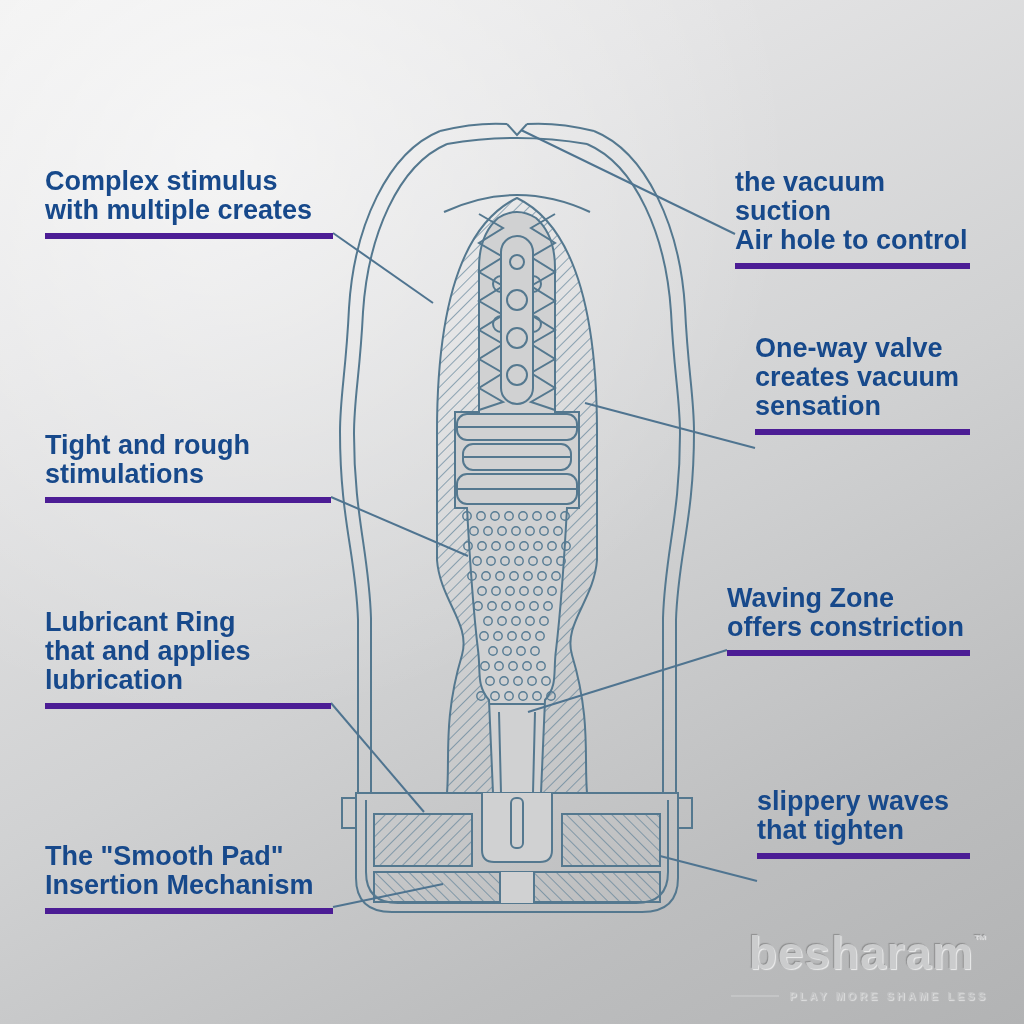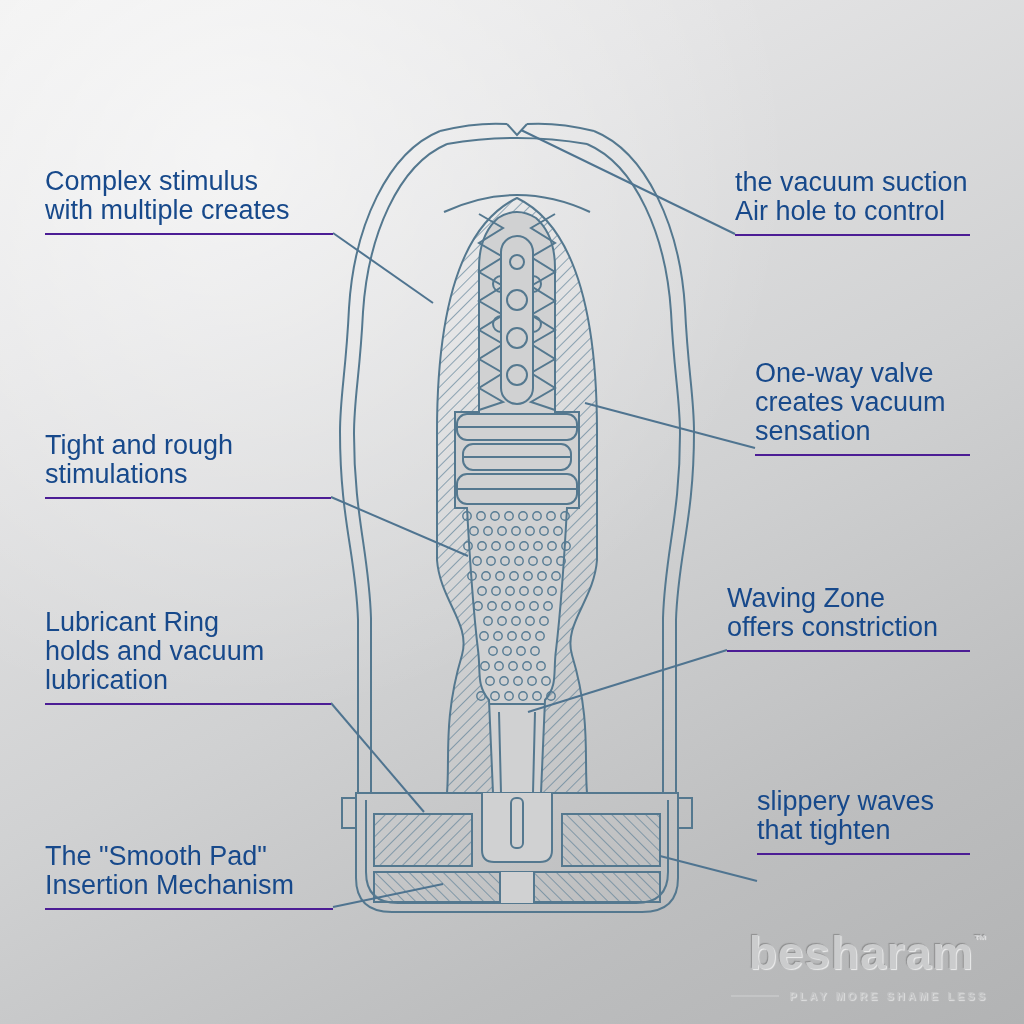--- a/index.html
+++ b/index.html
@@ -7,25 +7,25 @@
     width:1024px;height:1024px;position:relative;overflow:hidden;
     font-family:"Liberation Sans",sans-serif;
     background:
       radial-gradient(circle at 22% 15%, rgba(255,255,255,.55), rgba(255,255,255,0) 48%),
       linear-gradient(152deg,#f0f0f0 0%,#e3e3e4 25%,#d0d1d2 55%,#bdbebf 80%,#b2b3b4 100%);
   }
   .diagram-svg{position:absolute;left:0;top:0;width:1024px;height:1024px;}
   .label{
     position:absolute;
     color:#17498b;
-    font-weight:normal;
+    font-weight:bold;
     font-size:27px;
     line-height:29px;
     padding-bottom:8px;
-    border-bottom:2px solid #4c1d95;
+    border-bottom:6px solid #4c1d95;
   }
   .branding{
     position:absolute;right:36px;bottom:22px;text-align:right;
     color:#c8c9ca;user-select:none;
   }
   .brand-logo{
     font-size:46px;font-weight:bold;letter-spacing:1px;
     color:#cbcccd;
     text-shadow:1px 1px 1px rgba(255,255,255,.75), -1px -1px 1px rgba(90,90,90,.45);
     line-height:46px;
@@ -204,34 +204,34 @@
 <div class="label" style="top:167px;left:45px;width:288px">
   <div>Complex stimulus</div>
   <div>with multiple creates</div>
 </div>
 
 <div class="label" style="top:168px;left:735px;width:235px">
   <div>the vacuum suction</div>
   <div>Air hole to control</div>
 </div>
 
-<div class="label" style="top:359px;left:755px;width:215px">
+<div class="label" style="top:334px;left:755px;width:215px">
   <div>One-way valve</div>
   <div>creates vacuum</div>
   <div>sensation</div>
 </div>
 
 <div class="label" style="top:431px;left:45px;width:286px">
   <div>Tight and rough</div>
   <div>stimulations</div>
 </div>
 
 <div class="label" style="top:608px;left:45px;width:286px">
   <div>Lubricant Ring</div>
-  <div>holds and vacuum</div>
+  <div>that and applies</div>
   <div>lubrication</div>
 </div>
 
 <div class="label" style="top:584px;left:727px;width:243px">
   <div>Waving Zone</div>
   <div>offers constriction</div>
 </div>
 
 <div class="label" style="top:787px;left:757px;width:213px">
   <div>slippery waves</div>

